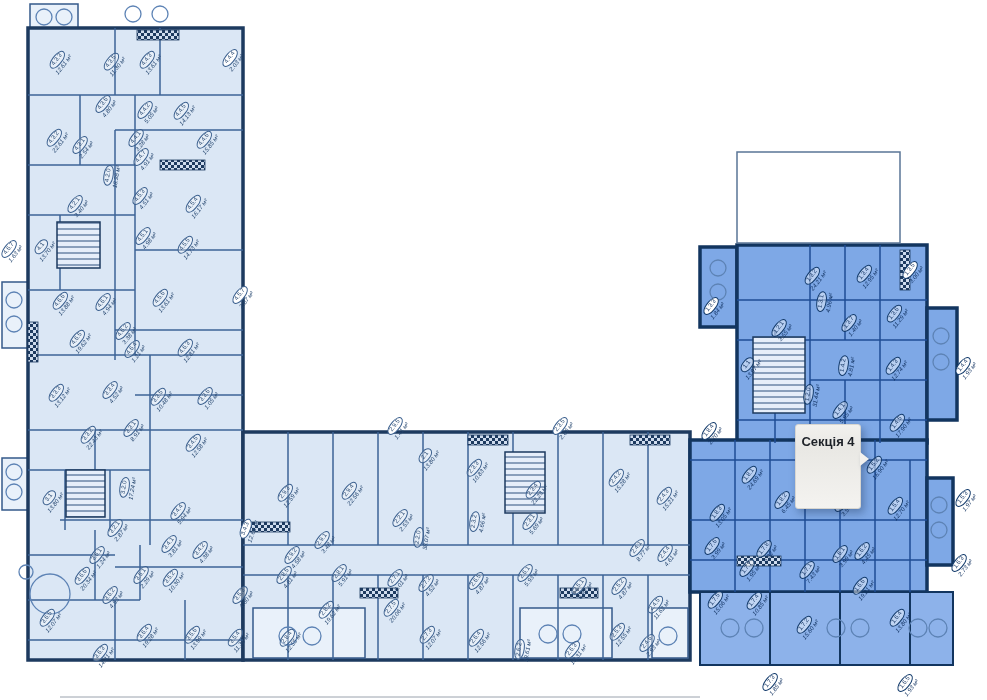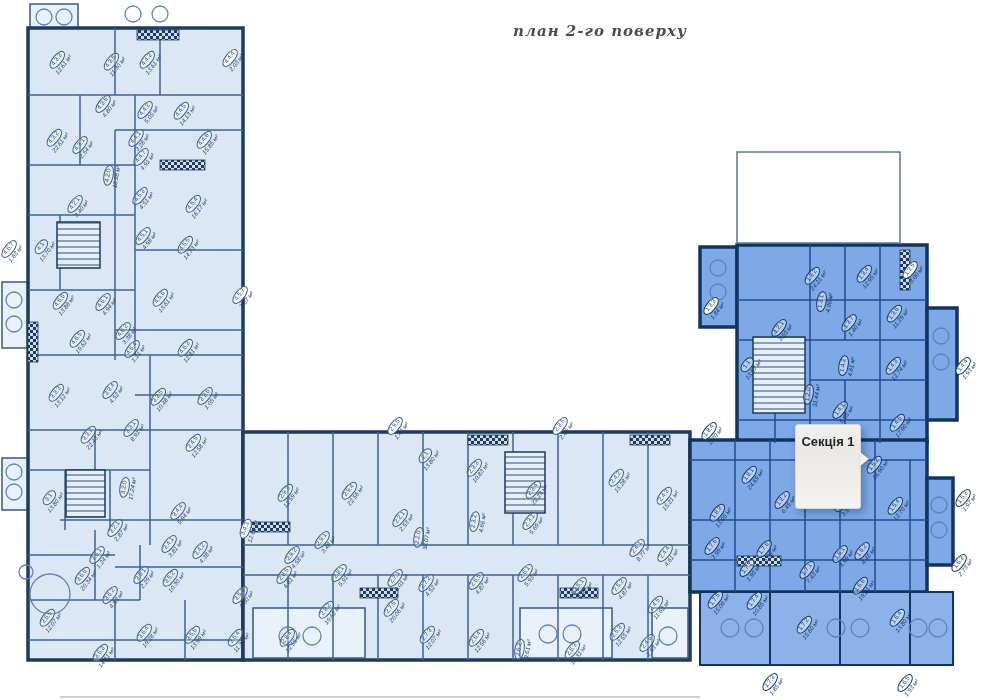--- a/index.html
+++ b/index.html
@@ -206,21 +206,20 @@
         <circle cx="754" cy="628" r="9"></circle>
       <circle cx="836" cy="628" r="9"></circle>
         <circle cx="860" cy="628" r="9"></circle>
       <circle cx="918" cy="628" r="9"></circle>
         <circle cx="938" cy="628" r="9"></circle>
     </g>
 
     <line x1="60" y1="697" x2="700" y2="697" stroke="#9aa2ad" stroke-width="1"></line>
   </svg>
 
-  <div class="title">план 2-го поверху</div>
 
   <div class="labels">
       <div class="room-label" style="left: 60px; top: 62px; transform: translate(-50%, -50%) rotate(-52deg);"><span class="rid">4.3.3</span><span class="rarea">12.61 м²</span></div>
       <div class="room-label" style="left: 114px; top: 64px; transform: translate(-50%, -50%) rotate(-52deg);"><span class="rid">4.3.5</span><span class="rarea">11.30 м²</span></div>
       <div class="room-label" style="left: 150px; top: 62px; transform: translate(-50%, -50%) rotate(-52deg);"><span class="rid">4.4.3</span><span class="rarea">13.61 м²</span></div>
       <div class="room-label circ" style="left: 233px; top: 60px; transform: translate(-50%, -50%) rotate(-52deg);"><span class="rid">4.4.4</span><span class="rarea">2.03 м²</span></div>
       <div class="room-label" style="left: 106px; top: 106px; transform: translate(-50%, -50%) rotate(-52deg);"><span class="rid">4.3.6</span><span class="rarea">4.80 м²</span></div>
       <div class="room-label" style="left: 148px; top: 112px; transform: translate(-50%, -50%) rotate(-52deg);"><span class="rid">4.4.2</span><span class="rarea">5.05 м²</span></div>
       <div class="room-label" style="left: 184px; top: 113px; transform: translate(-50%, -50%) rotate(-52deg);"><span class="rid">4.4.5</span><span class="rarea">14.13 м²</span></div>
       <div class="room-label" style="left: 57px; top: 140px; transform: translate(-50%, -50%) rotate(-52deg);"><span class="rid">4.3.2</span><span class="rarea">22.61 м²</span></div>
@@ -336,16 +335,16 @@
       <div class="room-label hl" style="left: 863px; top: 588px; transform: translate(-50%, -50%) rotate(-52deg);"><span class="rid">1.6.6</span><span class="rarea">19.21 м²</span></div>
       <div class="room-label hl" style="left: 718px; top: 602px; transform: translate(-50%, -50%) rotate(-52deg);"><span class="rid">1.7.5</span><span class="rarea">15.06 м²</span></div>
       <div class="room-label hl" style="left: 757px; top: 603px; transform: translate(-50%, -50%) rotate(-52deg);"><span class="rid">1.7.4</span><span class="rarea">10.85 м²</span></div>
       <div class="room-label hl" style="left: 807px; top: 627px; transform: translate(-50%, -50%) rotate(-52deg);"><span class="rid">1.7.2</span><span class="rarea">15.60 м²</span></div>
       <div class="room-label hl" style="left: 900px; top: 620px; transform: translate(-50%, -50%) rotate(-52deg);"><span class="rid">1.6.4</span><span class="rarea">13.80 м²</span></div>
       <div class="room-label hl circ" style="left: 962px; top: 565px; transform: translate(-50%, -50%) rotate(-52deg);"><span class="rid">1.6.3</span><span class="rarea">2.73 м²</span></div>
       <div class="room-label hl circ" style="left: 773px; top: 684px; transform: translate(-50%, -50%) rotate(-52deg);"><span class="rid">1.7.3</span><span class="rarea">1.85 м²</span></div>
       <div class="room-label hl circ" style="left: 908px; top: 685px; transform: translate(-50%, -50%) rotate(-52deg);"><span class="rid">1.6.5</span><span class="rarea">1.93 м²</span></div>
     </div>
 
-  <div class="badge">Секція 1</div>
+  <div class="badge">Секція 4</div>
   <div class="badge-arrow"></div>
 
 </div>
 
 </body></html>

